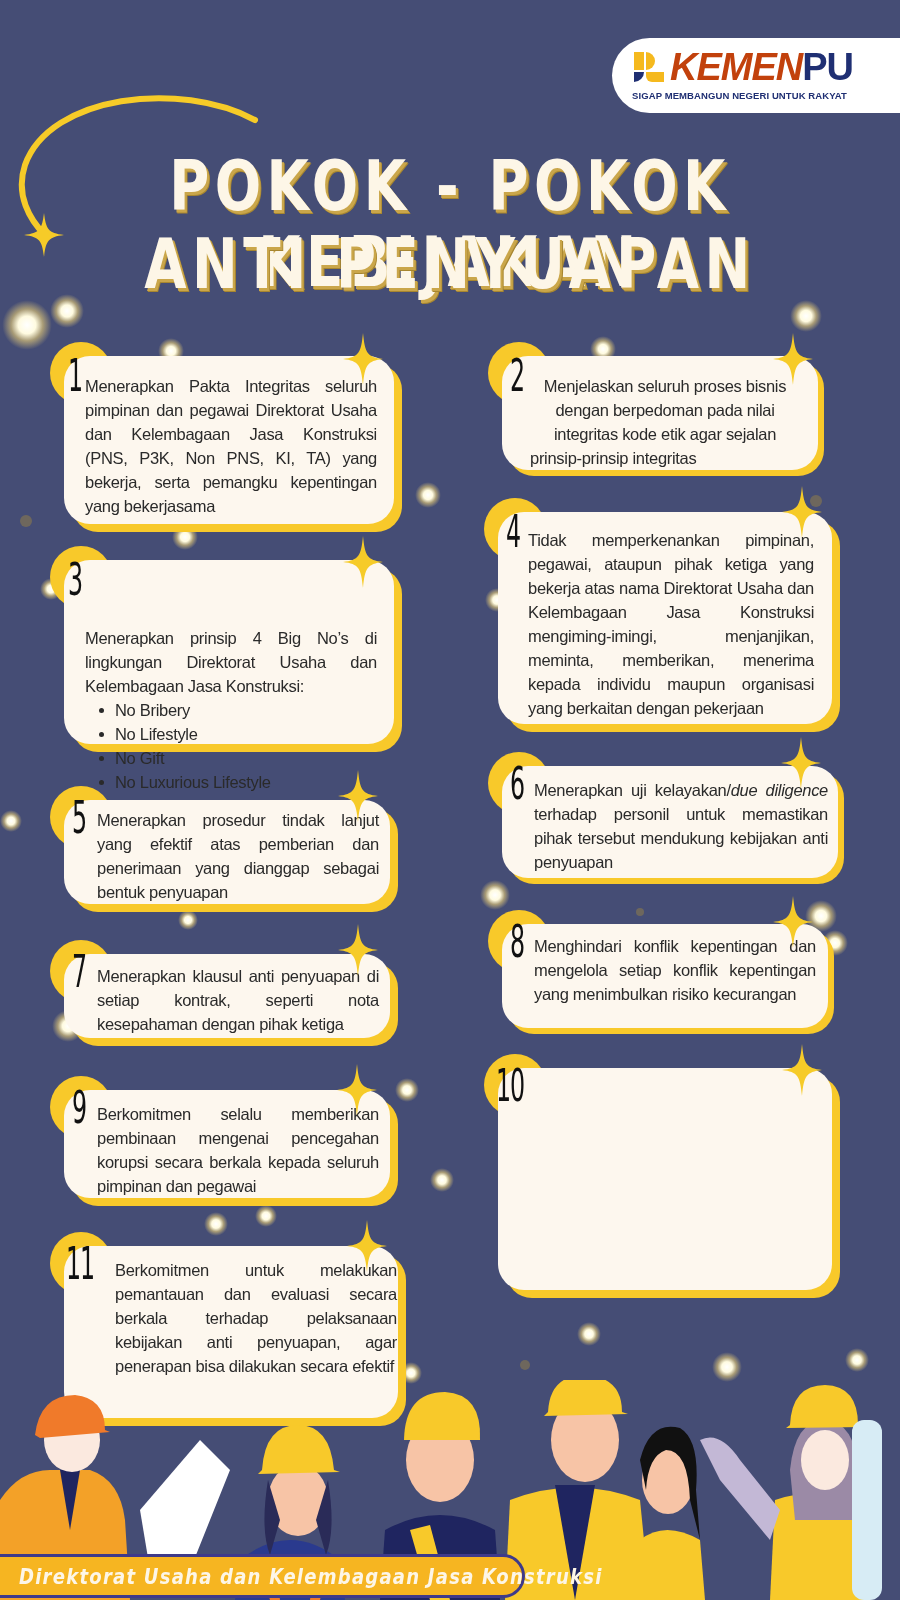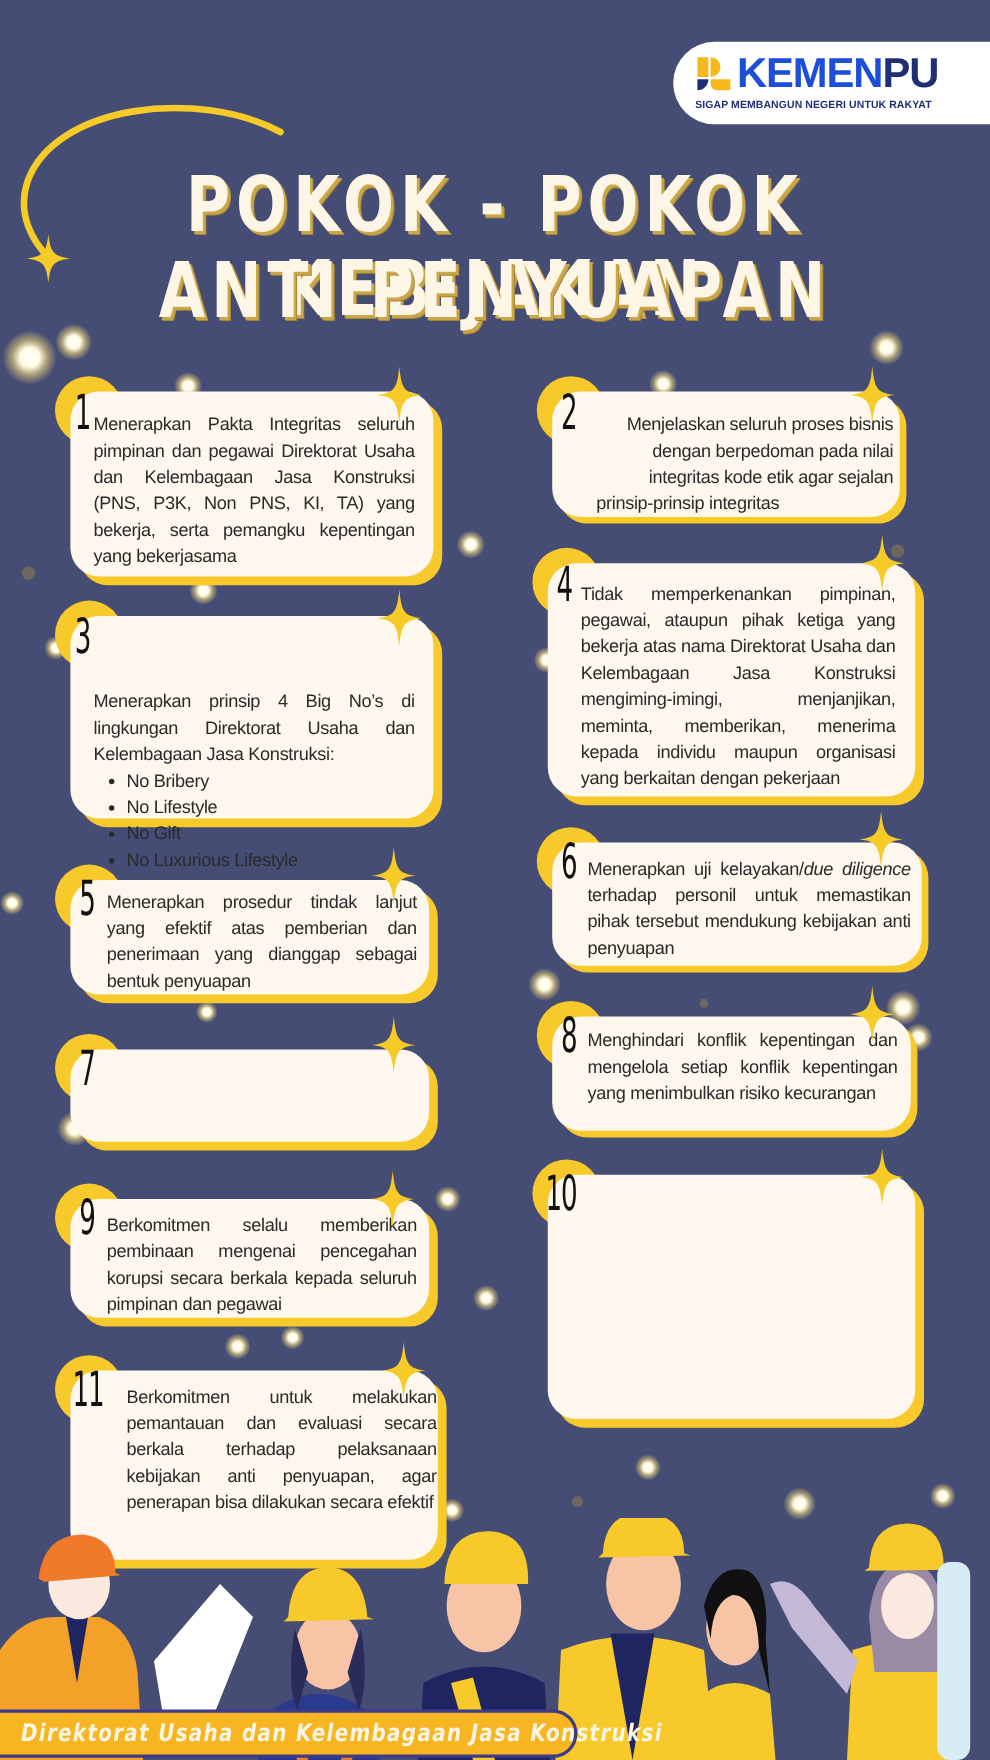--- a/index.html
+++ b/index.html
@@ -24,21 +24,21 @@
     background: #ffffff; border-radius: 38px 0 0 38px;
   }
   .logo-main {
     position: absolute; left: 20px; top: 10px; height: 38px; display: flex; align-items: center;
   }
   .logo-mark { width: 34px; height: 34px; position: relative; margin-right: 4px; }
   .logo-text {
     font-family: "Liberation Sans", sans-serif; font-weight: 700; font-size: 38px; letter-spacing: -1px;
     line-height: 38px;
   }
-  .logo-text .y { color: #1d4ed8; }
+  .logo-text .y { color: #c2410c; font-style: italic; }
   .logo-text .b { color: #1f2f73; }
   .logo-tag {
     position: absolute; left: 20px; top: 52px; font-size: 9.5px; font-weight: 700; color: #1f2f73;
     letter-spacing: .1px; white-space: nowrap;
   }
 
   
   .title {
     position: absolute; left: 0; width: 900px; text-align: center;
     font-family: "DejaVu Sans", sans-serif; font-weight: 700;
@@ -162,21 +162,21 @@
   </div>
   <svg class="star" style="left:343px;top:333px;" viewBox="0 0 40 52">
       <path d="M20 0 C22 20,24 24,40 26 C24 28,22 32,20 52 C18 32,16 28,0 26 C16 24,18 20,20 0 Z" fill="#f6cb28"></path>
     </svg>
 
   <div class="card" style="left:488px;top:342px;width:340px;height:140px;">
     <div class="num-circle"></div>
     <div class="shadow" style="left:20px;top:20px;width:316px;height:114px;"></div>
     <div class="box" style="left:14px;top:14px;width:316px;height:114px;"></div>
     <div class="num" style="left:22px;top:12px;">2</div>
-    <div class="txt" style="left:54px;top:32px;width:270px;text-align:right;">Menjelaskan seluruh proses bisnis dengan berpedoman pada nilai integritas kode etik agar sejalan prinsip-prinsip integritas</div>
+    <div class="txt" style="left:42px;top:32px;width:270px;text-align:center;">Menjelaskan seluruh proses bisnis dengan berpedoman pada nilai integritas kode etik agar sejalan prinsip-prinsip integritas</div>
   </div>
   <svg class="star" style="left:773px;top:333px;" viewBox="0 0 40 52">
       <path d="M20 0 C22 20,24 24,40 26 C24 28,22 32,20 52 C18 32,16 28,0 26 C16 24,18 20,20 0 Z" fill="#f6cb28"></path>
     </svg>
 
   <div class="card" style="left:50px;top:546px;width:360px;height:214px;">
     <div class="num-circle"></div>
     <div class="shadow" style="left:22px;top:22px;width:330px;height:184px;"></div>
     <div class="box" style="left:14px;top:14px;width:330px;height:184px;"></div>
     <div class="num" style="left:18px;top:12px;">3</div>
@@ -227,20 +227,21 @@
   </div>
   <svg class="star" style="left:781px;top:737px;" viewBox="0 0 40 52">
       <path d="M20 0 C22 20,24 24,40 26 C24 28,22 32,20 52 C18 32,16 28,0 26 C16 24,18 20,20 0 Z" fill="#f6cb28"></path>
     </svg>
 
   <div class="card" style="left:50px;top:940px;width:360px;height:110px;">
     <div class="num-circle"></div>
     <div class="shadow" style="left:22px;top:22px;width:326px;height:84px;"></div>
     <div class="box" style="left:14px;top:14px;width:326px;height:84px;"></div>
     <div class="num" style="left:22px;top:10px;">7</div>
+    <div class="txt" style="left:47px;top:24px;width:282px;">Menerapkan klausul anti penyuapan di setiap kontrak, seperti nota kesepahaman dengan pihak ketiga</div>
   </div>
   <svg class="star" style="left:338px;top:924px;" viewBox="0 0 40 52">
       <path d="M20 0 C22 20,24 24,40 26 C24 28,22 32,20 52 C18 32,16 28,0 26 C16 24,18 20,20 0 Z" fill="#f6cb28"></path>
     </svg>
 
   <div class="card" style="left:488px;top:910px;width:350px;height:128px;">
     <div class="num-circle"></div>
     <div class="shadow" style="left:20px;top:20px;width:326px;height:104px;"></div>
     <div class="box" style="left:14px;top:14px;width:326px;height:104px;"></div>
     <div class="num" style="left:22px;top:10px;">8</div>

